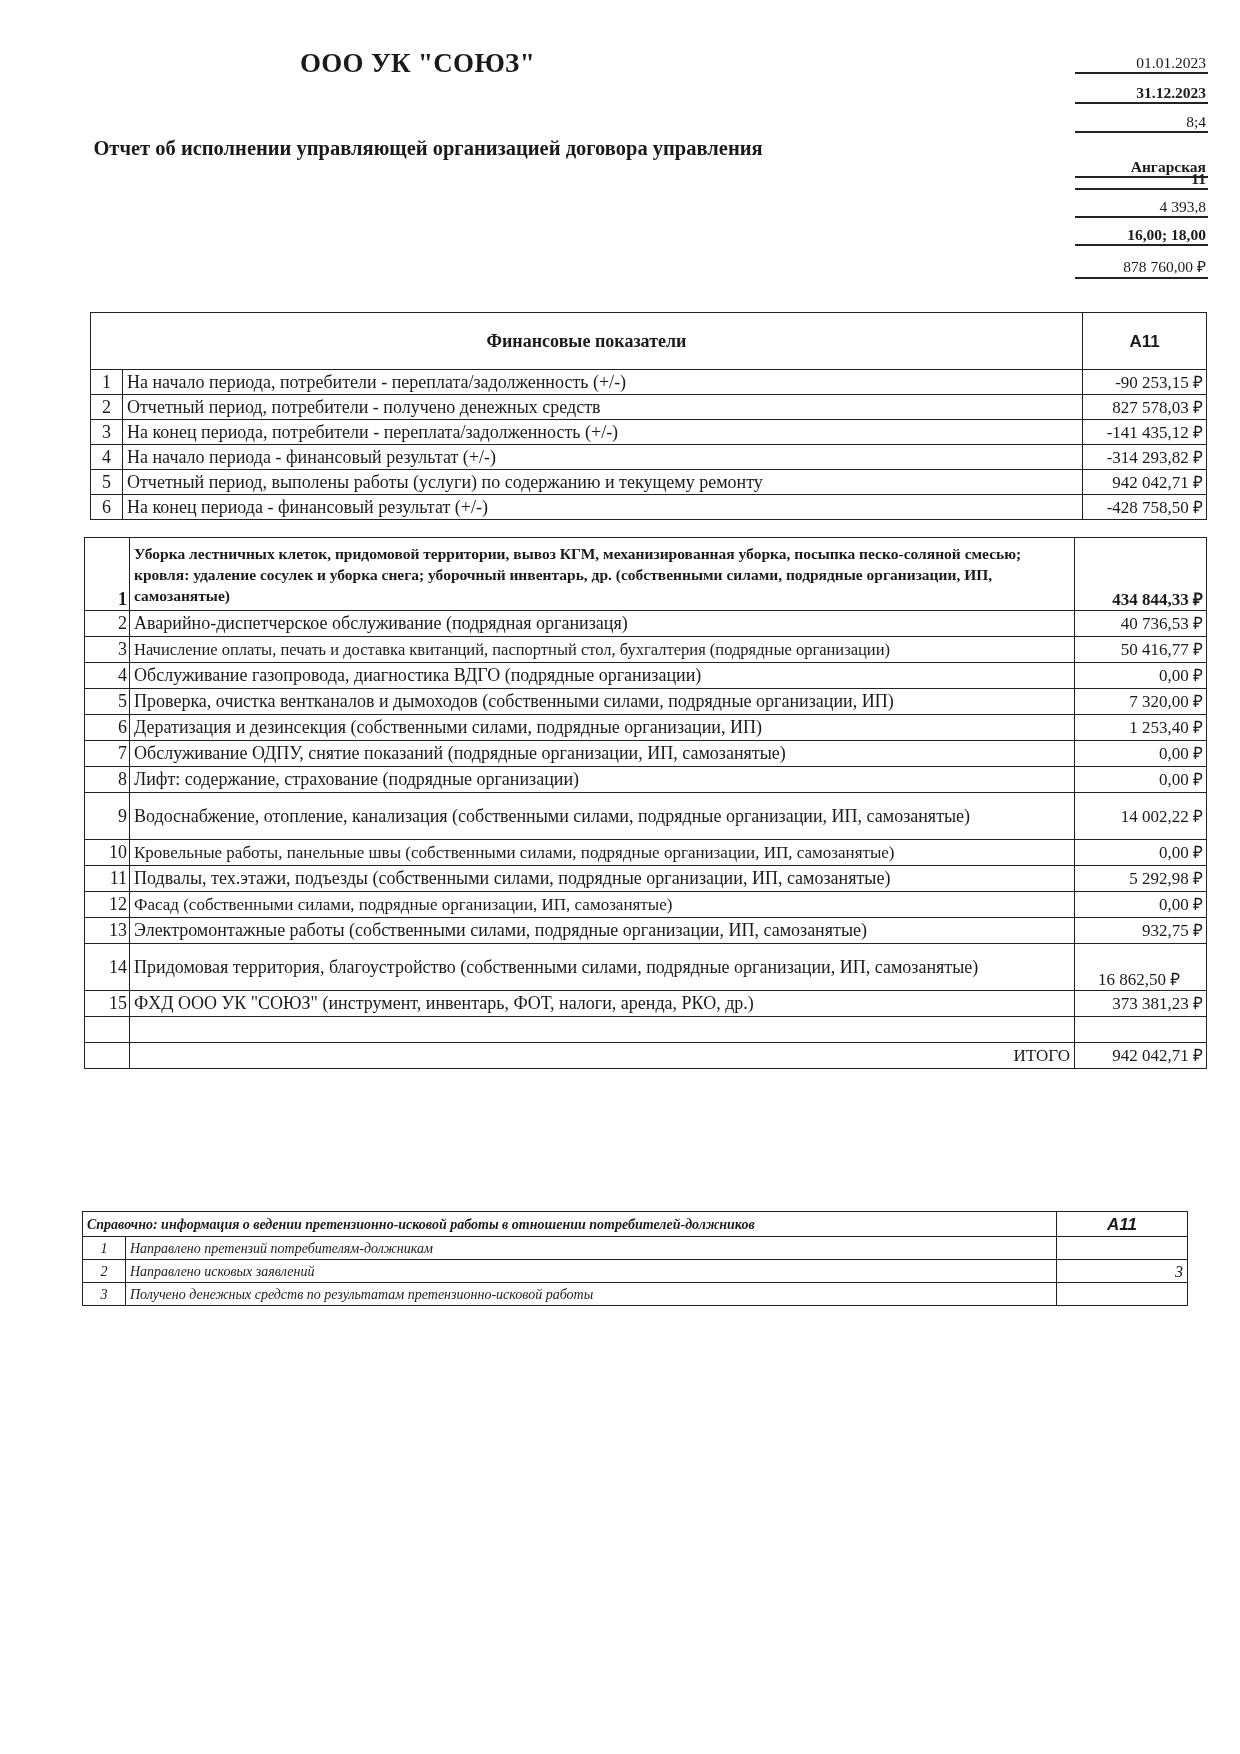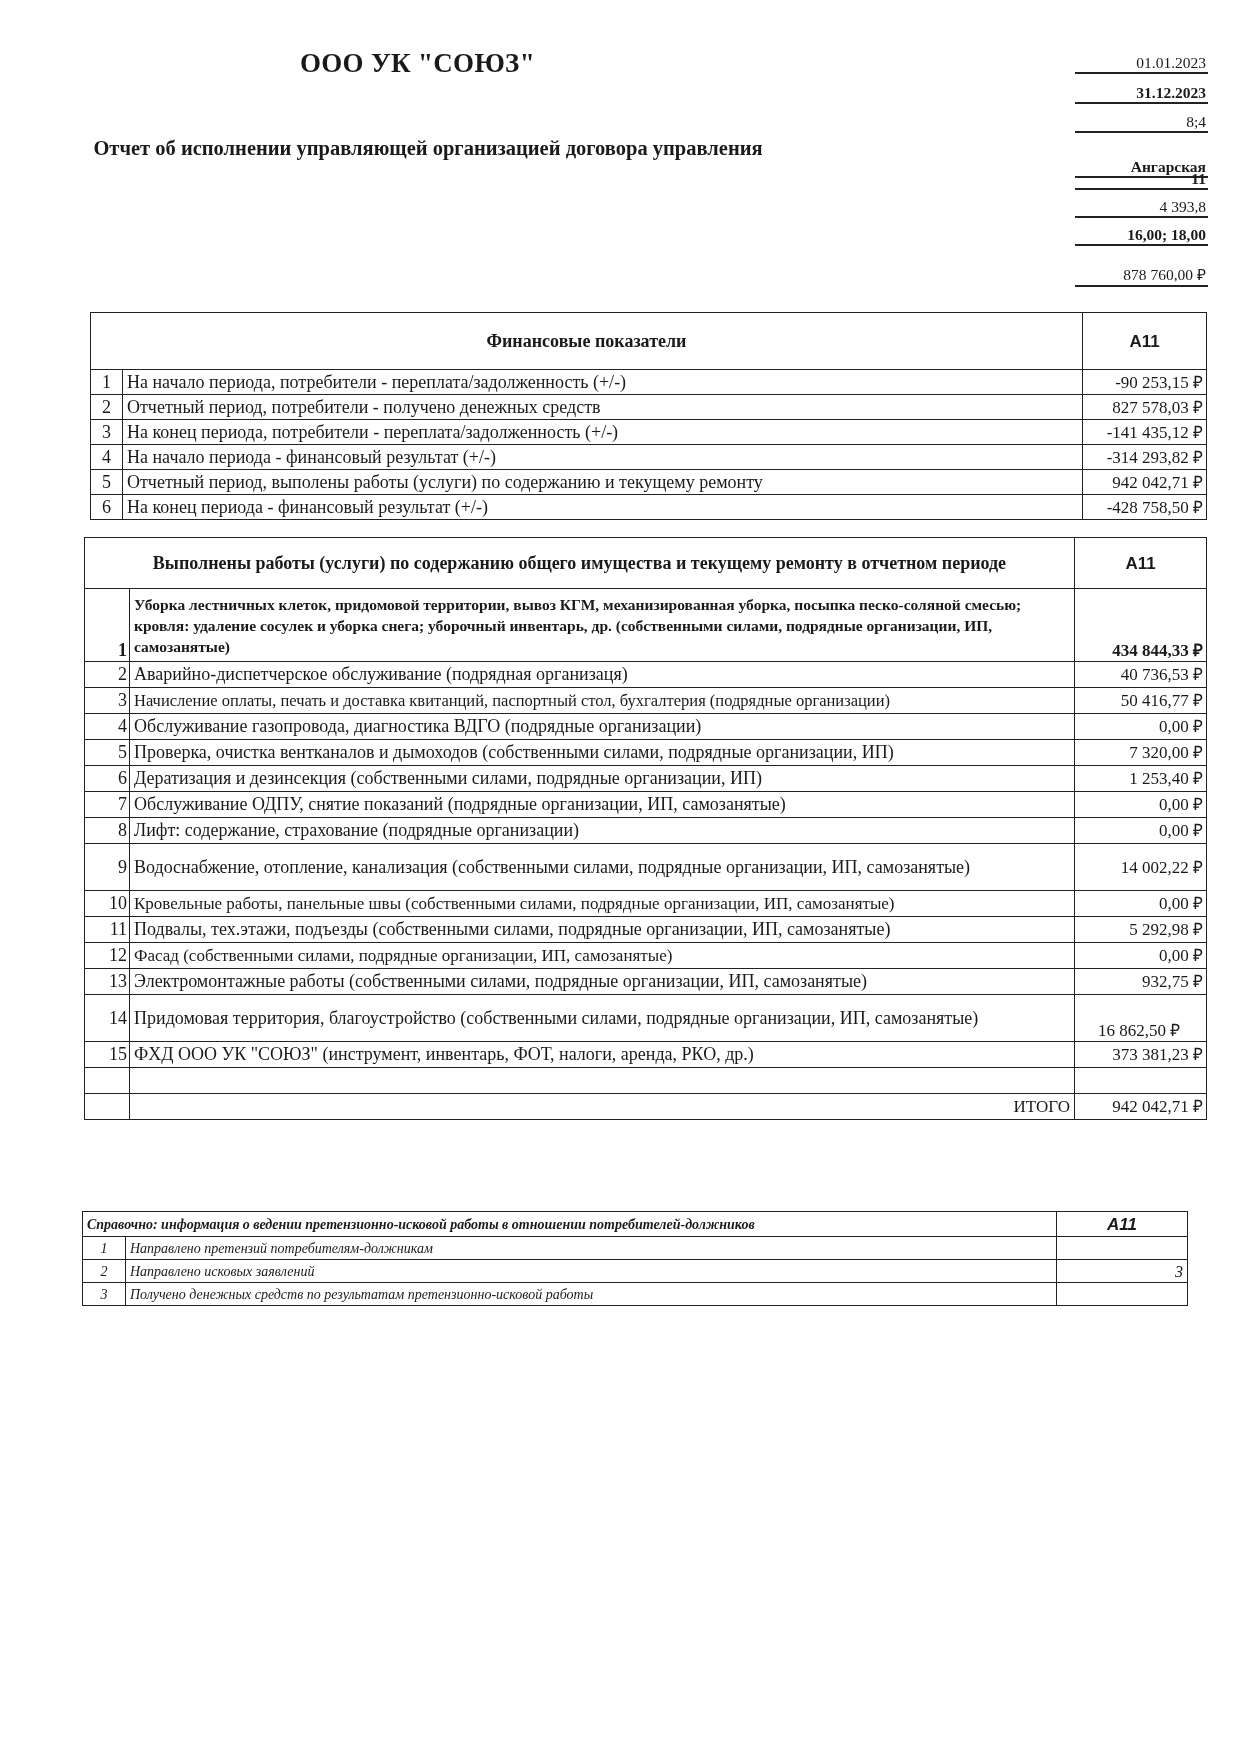--- a/index.html
+++ b/index.html
@@ -69,21 +69,21 @@
   <div class="meta-row" style="top:194px;">
 
     <span class="meta-value normal" style="top:4px;">4 393,8</span>
   </div>
   <div class="meta-row" style="top:222px;">
 
     <span class="meta-value" style="top:4px;">16,00; 18,00</span>
   </div>
   <div class="meta-row" style="top:251px;">
 
-    <span class="meta-value normal" style="top:12px;">878 760,00 ₽</span>
+    <span class="meta-value normal" style="top:4px;">878 760,00 ₽</span>
   </div>
 </div>
 
 <table class="fin">
   <tbody>
       <tr class="hdr">
     <td colspan="2">Финансовые показатели</td>
     <td class="a11">А11</td>
   </tr>
   <tr class="row">
@@ -114,24 +114,20 @@
   <tr class="row">
     <td class="num">6</td>
     <td>На конец периода - финансовый результат (+/-)</td>
     <td class="val">-428 758,50 ₽</td>
   </tr>
 </tbody>
   </table>
 
 <table class="works">
   <tbody>
-      <tr class="hdr">
-    <td colspan="2">Выполнены работы (услуги) по содержанию общего имущества и текущему ремонту в отчетном периоде</td>
-    <td class="a11">А11</td>
-  </tr>
   <tr class="row first">
     <td class="num">1</td>
     <td class="text">Уборка лестничных клеток, придомовой территории, вывоз КГМ, механизированная уборка, посыпка песко-соляной смесью; кровля: удаление сосулек и уборка снега; уборочный инвентарь, др. (собственными силами, подрядные организации, ИП, самозанятые)</td>
     <td class="val">434 844,33 ₽</td>
   </tr>
   <tr class="row">
     <td class="num">2</td>
     <td>Аварийно-диспетчерское обслуживание (подрядная организаця)</td>
     <td class="val">40 736,53 ₽</td>
   </tr>

